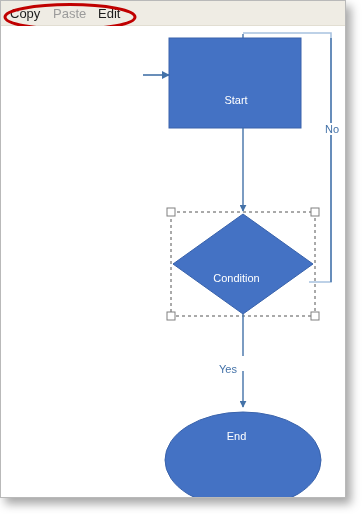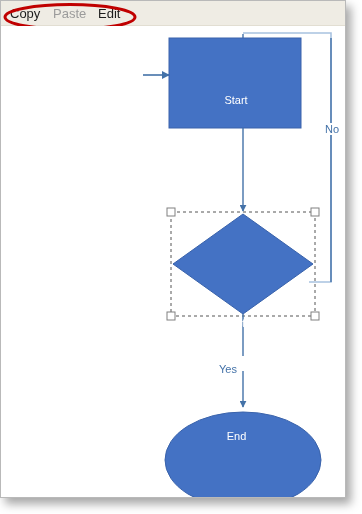--- a/index.html
+++ b/index.html
@@ -60,21 +60,21 @@
     position:absolute;
     color:#4472a8;
     font-size:11px;
     font-family:"Liberation Sans",sans-serif;
     white-space:nowrap;
     background:#ffffff;
     padding:0 2px;
     pointer-events:none;
   }
   #label-start{left:170px; top:68px; width:130px;}
-  #label-condition{left:178px; top:246px; width:115px;margin-top:45px;}
+  #label-condition{left:178px; top:246px; width:115px;}
   #label-end{left:178px; top:404px; width:115px;}
   #label-no{left:322px; top:82px;margin-top:15px;}
   #label-yes{left:216px; top:337px;}
 </style>
 </head>
 <body>
 
 <div id="page">
 
   <div id="toolbar">

